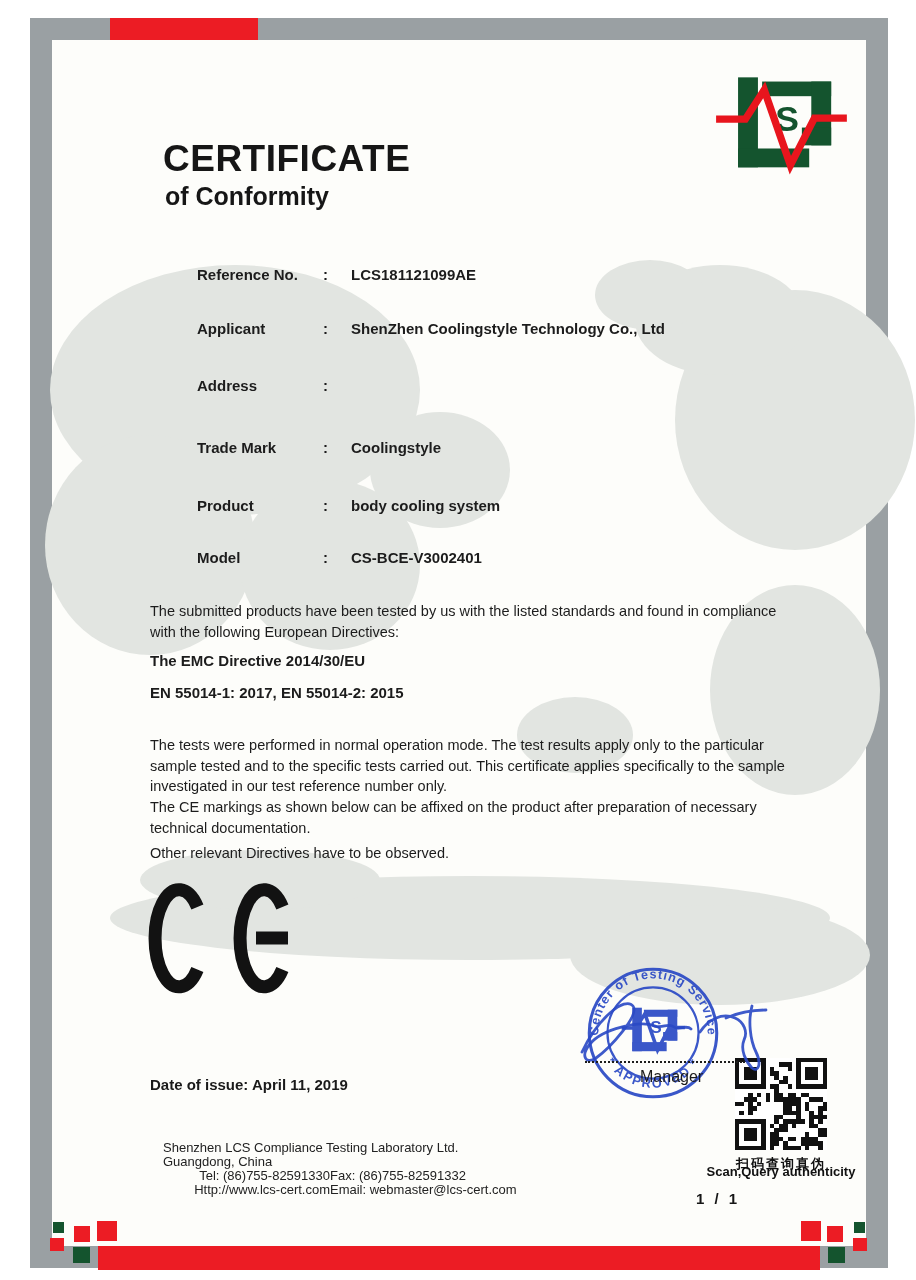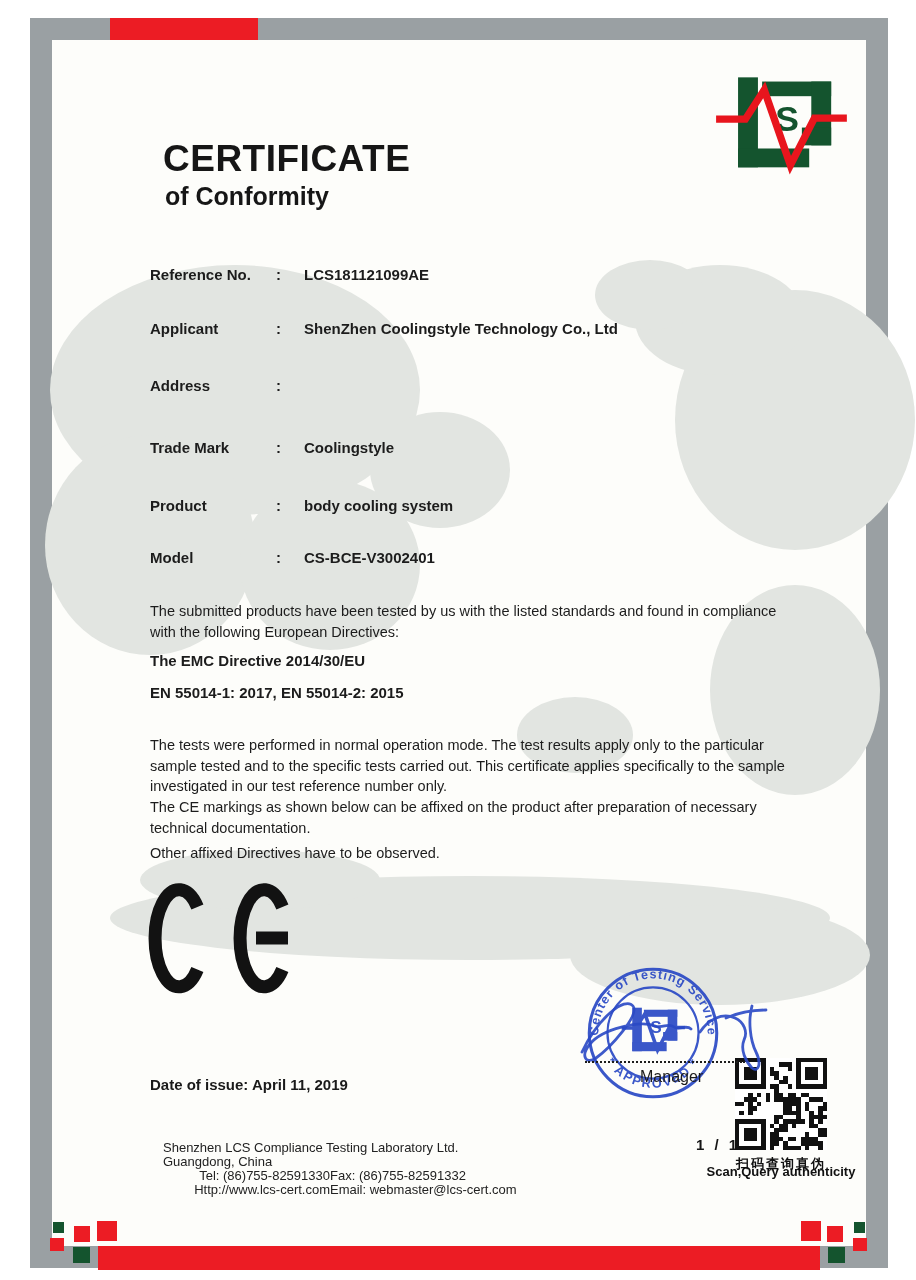--- a/index.html
+++ b/index.html
@@ -11,21 +11,21 @@
 
   .watermark { position:absolute; left:0; top:0; width:916px; height:1280px; z-index:1; }
 
   .title-main { position:absolute; left:163px; top:138px; font-size:37px; font-weight:bold;
                 letter-spacing:0.5px; color:#161616; z-index:2; }
   .title-sub  { position:absolute; left:165px; top:182px; font-size:25px; font-weight:bold;
                 color:#161616; z-index:2; }
 
   .field { position:absolute; left:150px; display:flex; width:662px; font-weight:bold;
            font-size:15px; line-height:20px; color:#1c1c1c; z-index:2; }
-  .field .lbl { width:126px; flex:none; }
+  .field .lbl { width:126px; flex:none;margin-left:47px; }
   .field .col { width:28px; flex:none; }
   .field .val { flex:1; }
 
   .para { position:absolute; left:150px; width:655px; font-size:14.5px; line-height:20.5px;
           color:#1c1c1c; z-index:2; }
   .para.bold { font-weight:bold; font-size:15px; }
 
   .date-line { position:absolute; left:150px; top:1076px; font-size:15px; font-weight:bold;
                color:#1a1a1a; z-index:2; }
 
@@ -39,21 +39,21 @@
   .dotted-line { position:absolute; left:585px; top:1061px; width:160px; height:0;
                  border-top:2.5px dotted #1d1d1d; z-index:6; }
   .manager { position:absolute; left:640px; top:1068px; font-size:16px; color:#1b1b1b; z-index:6; }
 
   .qr { position:absolute; left:733px; top:1058px; width:96px; height:92px; z-index:4; }
   .qr-caption-zh { position:absolute; left:701px; top:1148px; width:160px; text-align:center;
                    font-size:13px; font-weight:bold; letter-spacing:2px; color:#111; z-index:2;margin-top:7px; }
   .qr-caption-en { position:absolute; left:688px; top:1164px; width:186px; text-align:center;
                    font-size:13px; font-weight:bold; color:#111; z-index:2; }
 
-  .page-num { position:absolute; left:696px; top:1136px; font-size:15px; font-weight:bold;
+  .page-num { position:absolute; left:696px; top:1190px; font-size:15px; font-weight:bold;
               letter-spacing:3px; color:#161616; z-index:2; }
 
   .footer { position:absolute; left:163px; top:1141px; width:540px; font-size:13px;
             line-height:14px; color:#222; z-index:2; }
   .footer .row { display:flex;text-align:right; }
   .footer .c1 { width:167px; flex:none; }
 
   .sq { position:absolute; z-index:4; }
   .red { background:#ec1c24; }
   .green { background:#14542e; }
@@ -134,21 +134,21 @@
     <div class="lbl">Model</div>
     <div class="col">:</div>
     <div class="val">CS-BCE-V3002401</div>
   </div>
 
   <div class="para" style="top:601px">The submitted products have been tested by us with the listed standards and found in compliance with the following European Directives:</div>
   <div class="para bold" style="top:651px">The EMC Directive 2014/30/EU</div>
   <div class="para bold" style="top:683px">EN 55014-1: 2017, EN 55014-2: 2015</div>
   <div class="para" style="top:735px">The tests were performed in normal operation mode. The test results apply only to the particular sample tested and to the specific tests carried out. This certificate applies specifically to the sample investigated in our test reference number only.</div>
   <div class="para" style="top:797px">The CE markings as shown below can be affixed on the product after preparation of necessary technical documentation.</div>
-  <div class="para" style="top:843px">Other affixed Directives have to be observed.</div>
+  <div class="para" style="top:843px">Other relevant Directives have to be observed.</div>
 
   <svg class="ce-svg" width="150" height="115" viewBox="0 0 150 115">
     <g fill="none" stroke="#121212" stroke-width="13">
       <path d="M 49.4 25 A 24 48.5 0 1 0 49.4 87.5"></path>
       <path d="M 134.4 25 A 24 48.5 0 1 0 134.4 87.5"></path>
       <path d="M 108 56 L 140 56"></path>
     </g>
   </svg>
 
   <div class="date-line">Date of issue: April 11, 2019</div>

